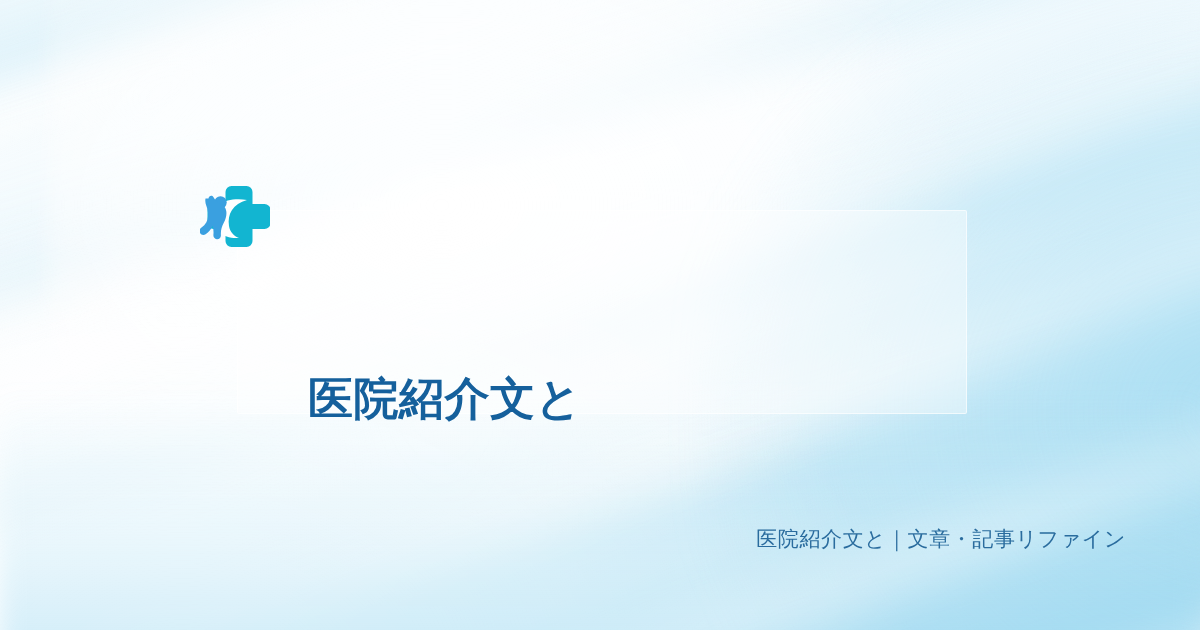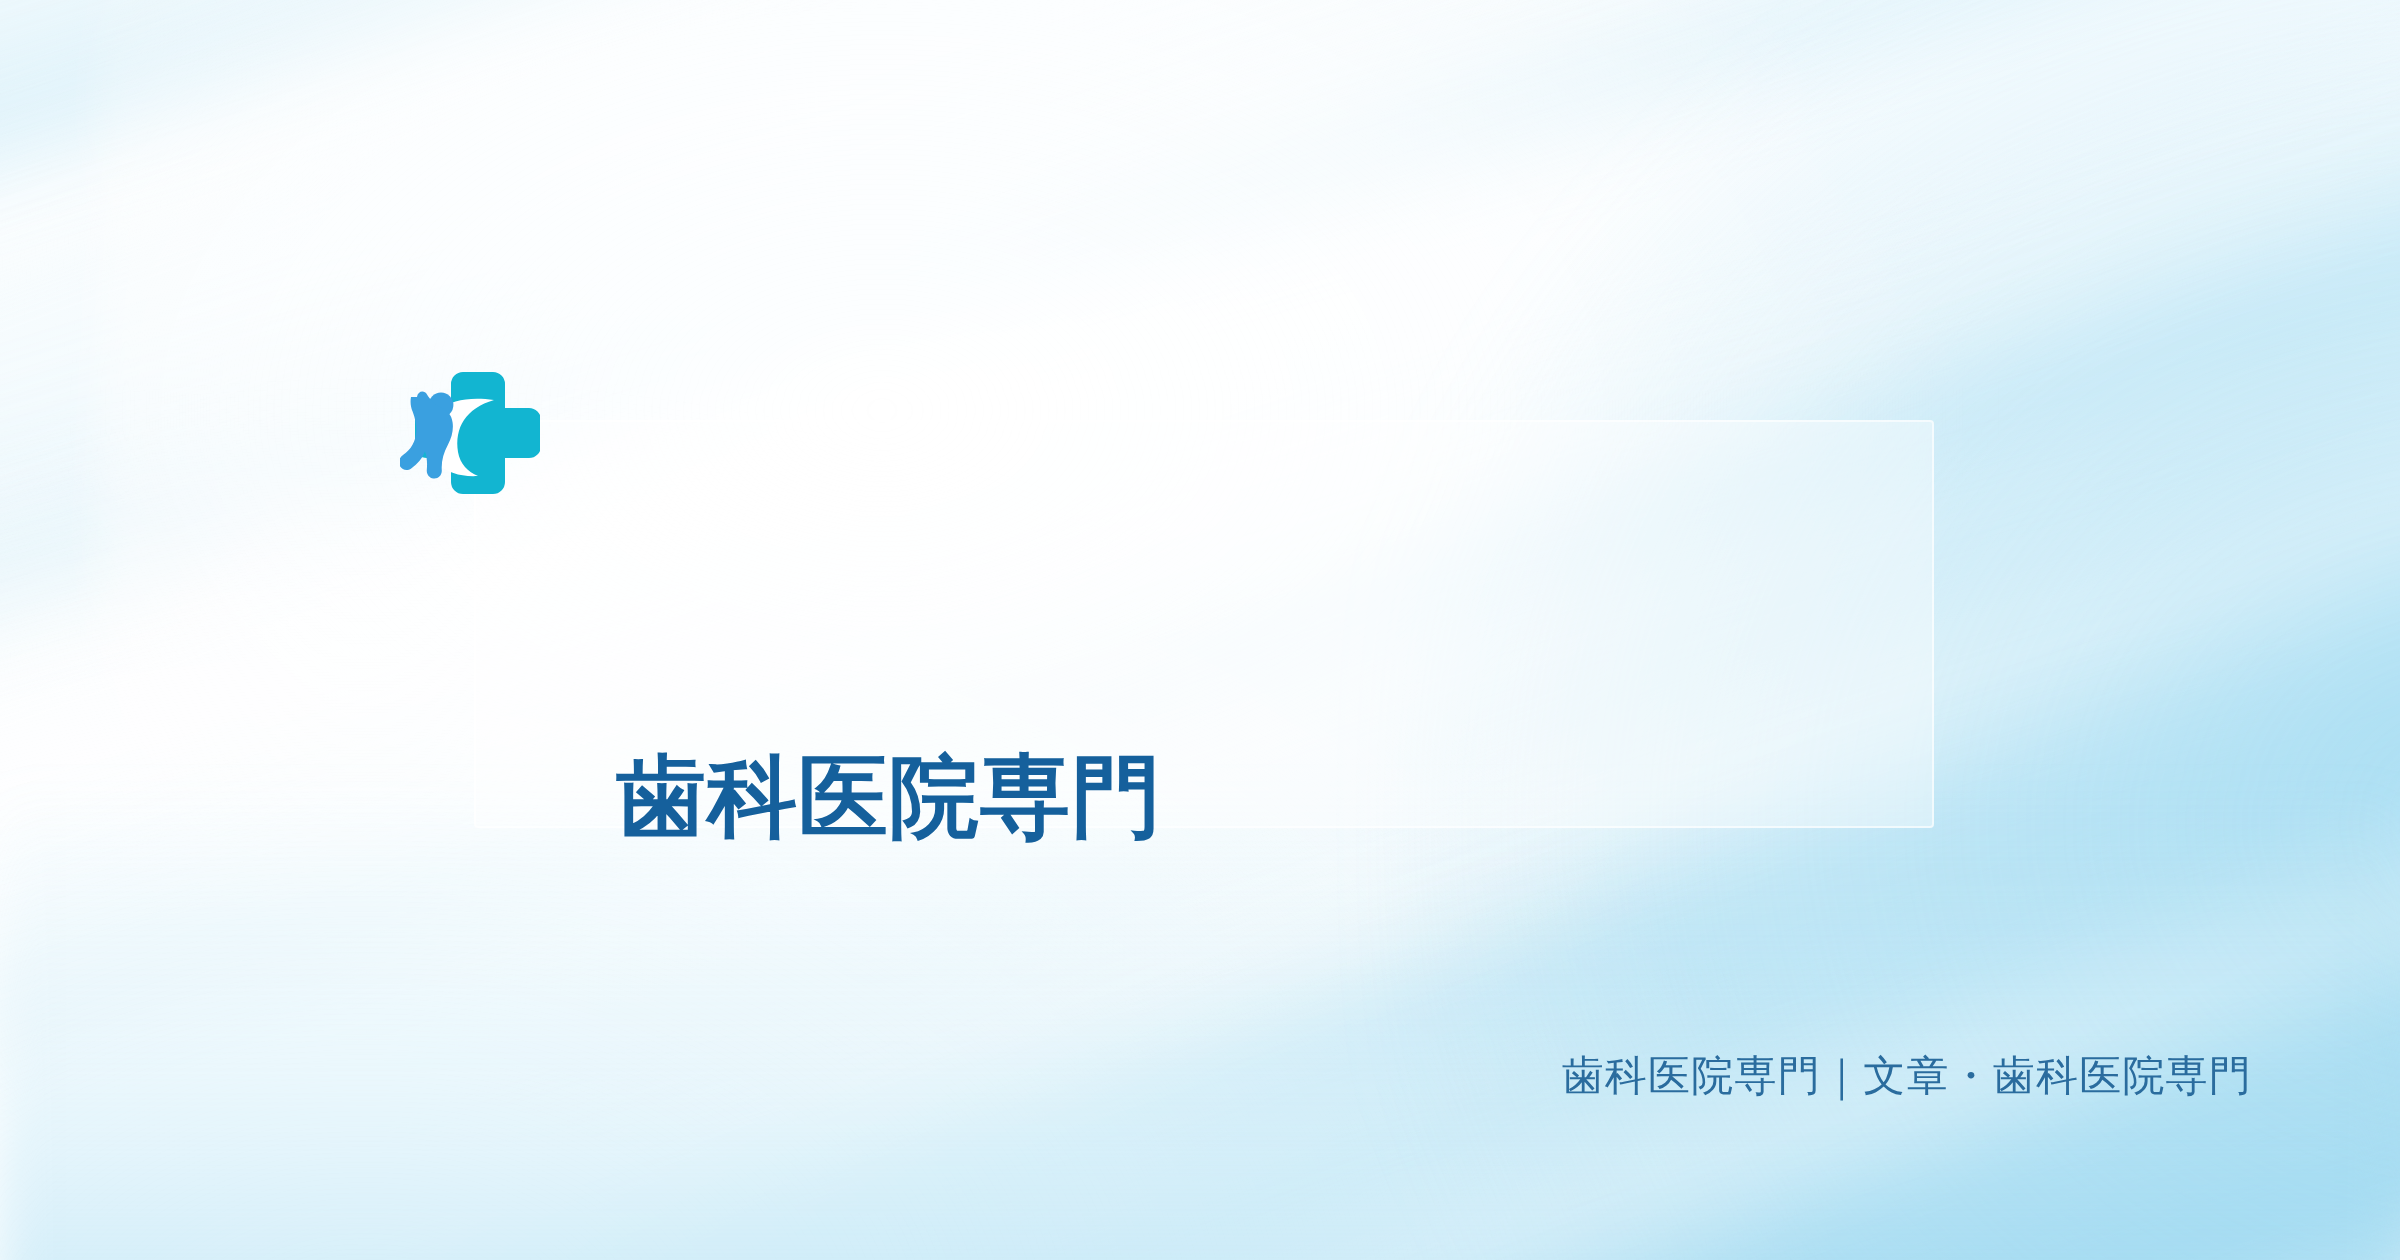--- a/index.html
+++ b/index.html
@@ -171,21 +171,21 @@
 
       <path d="M47 16 c-14 4 -20 14 -18 26 c1 6 5 10 10 12 c-16 1 -26 -8 -26 -20 c0 -13 13 -21 34 -18 z" fill="#ffffff"></path>
 
       <circle cx="20.5" cy="18.5" r="6.2" fill="#3aa0e0"></circle>
 
       <path d="M8.5 14.5 c0.4 -3 3.6 -3.6 5 -1.3 c1.6 2.6 3.8 5.2 6.9 6.6 c3.4 1.5 5.4 3.8 5.9 7.4 c0.5 3.6 -0.3 7.5 -2.4 11.3 c-2.2 4 -3.3 8.2 -3 12.7 c0.1 2.5 -1.9 4.3 -4.2 4.0 c-2.1 -0.3 -3.5 -2.1 -3.3 -4.3 c0.3 -3.4 0.1 -6.5 -0.9 -9.2 c-1.3 3.4 -3.6 6.2 -6.9 8.5 c-2 1.4 -4.6 0.8 -5.7 -1.3 c-1 -1.9 -0.3 -4.1 1.6 -5.4 c4.2 -2.9 6.3 -6.7 6.6 -11.6 c0.2 -3.5 -0.5 -6.8 -1.8 -10.1 c-0.9 -2.3 -1.3 -4.6 -0.8 -7.3 z" fill="#3aa0e0"></path>
     </svg>
   </div>
 
   <div class="headline">
-    <span class="line">歯科医院専門</span>
+    <span class="line">医院紹介文と</span>
   </div>
 
   <div class="credit">
-    <span class="line">歯科医院専門｜文章・歯科医院専門</span>
+    <span class="line">医院紹介文と｜文章・記事リファイン</span>
     <span class="line">ぱそあん</span>
   </div>
 
 </div>
 
 </body></html>

